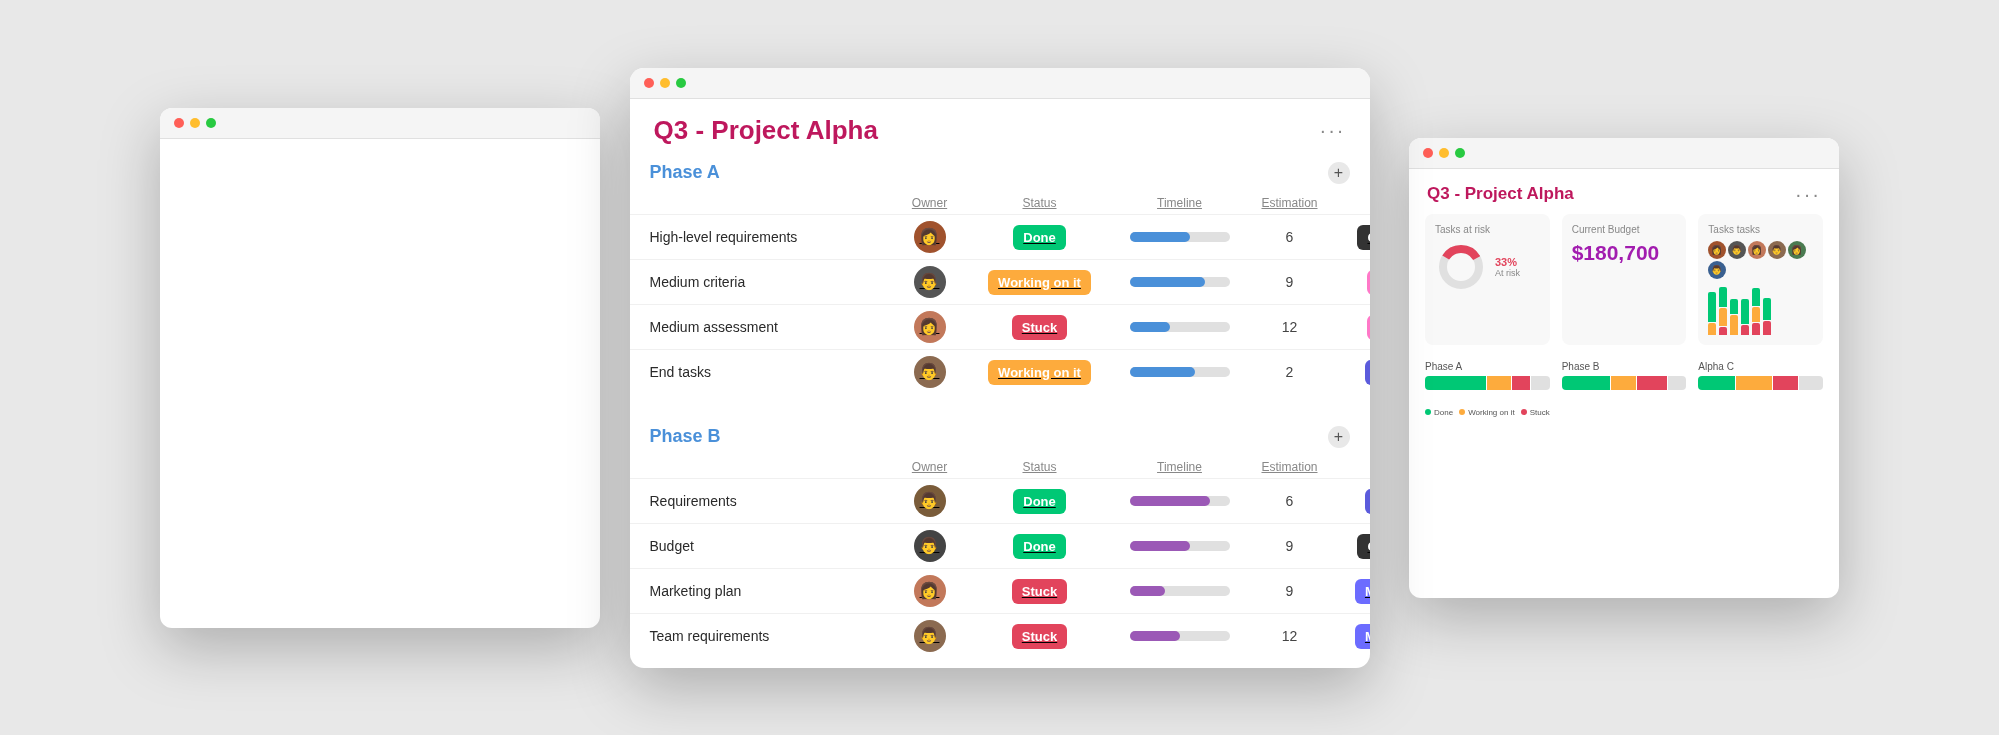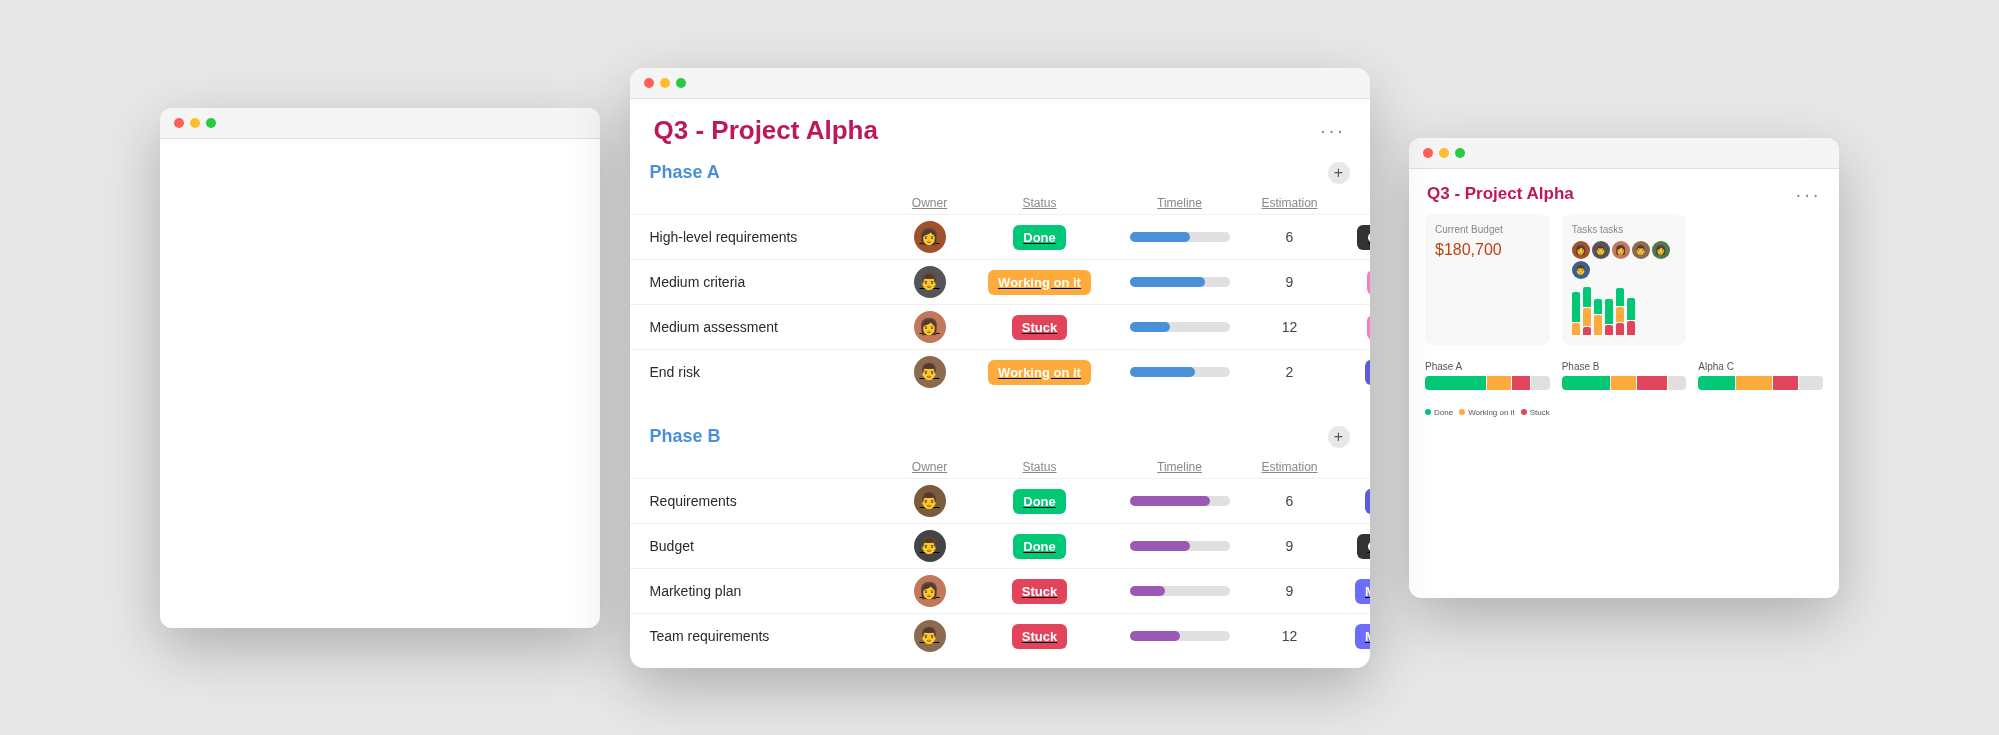--- a/index.html
+++ b/index.html
@@ -223,23 +223,23 @@
     }
 
     .card-title {
       font-size: 10px;
       color: #888;
       margin-bottom: 6px;
       font-weight: 500;
     }
 
     .card-value {
-      font-size: 16px;
-      font-weight: 400;
-      color: #c2410c;
+      font-size: 21px;
+      font-weight: 700;
+      color: #a21caf;
     }
 
     
     .donut-wrap {
       display: flex;
       align-items: center;
       gap: 8px;
     }
 
     .donut-label {
@@ -436,21 +436,21 @@
       </div>
     </div>
     <span class="estimation-val">12</span>
     <div class="col-center">
       <span class="priority-badge priority-low">Low</span>
     </div>
     <span></span>
   </div>
 
   <div class="table-row">
-    <span class="task-name">End risk</span>
+    <span class="task-name">End tasks</span>
     <div class="col-center">
       <div class="avatar" style="background:#8b6a50">👨</div>
     </div>
     <div class="col-center">
       <span class="status-badge status-working">Working on it</span>
     </div>
     <div class="timeline-bar-container">
       <div class="timeline-track">
         <div class="timeline-fill" style="width:65%;background:#4a90d9"></div>
       </div>
@@ -565,20 +565,33 @@
     <span class="dot dot-yellow"></span>
     <span class="dot dot-green"></span>
   </div>
   <div style="padding: 14px 18px 0; display:flex; justify-content:space-between; align-items:center;">
     <span class="main-title" style="font-size:17px;">Q3 - Project Alpha</span>
     <button class="more-btn">···</button>
   </div>
 
   <div class="dashboard-grid">
 
+    <div class="dashboard-card">
+      <div class="card-title">Tasks at risk</div>
+      <div class="donut-wrap">
+        <svg width="52" height="52" viewBox="0 0 52 52">
+          <circle cx="26" cy="26" r="18" fill="none" stroke="#e0e0e0" stroke-width="8"></circle>
+          <circle cx="26" cy="26" r="18" fill="none" stroke="#e2445c" stroke-width="8" stroke-dasharray="37.7 75.4" stroke-dashoffset="18.85" transform="rotate(-90 26 26)"></circle>
+        </svg>
+        <div class="donut-label">
+          <span class="at-risk">33%</span>
+          <span>At risk</span>
+        </div>
+      </div>
+    </div>
 
     <div class="dashboard-card">
       <div class="card-title">Current Budget</div>
       <div class="card-value">$180,700</div>
     </div>
 
     <div class="dashboard-card">
       <div class="card-title">Tasks tasks</div>
       <div class="avatars-row">
         <div class="mini-avatar" style="background:#a0522d">👩</div>

